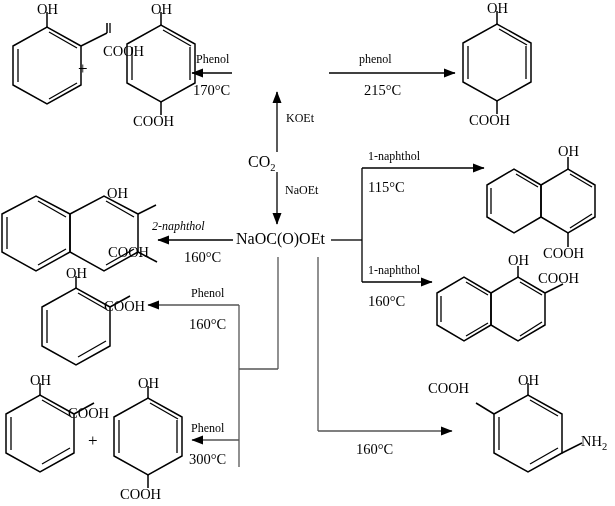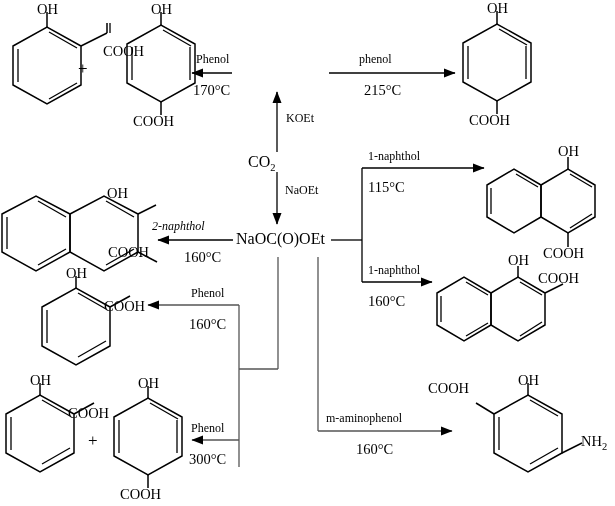--- a/index.html
+++ b/index.html
@@ -212,21 +212,20 @@
 
   <div class="lbl reagent" style="left:368px;top:264px;">1-naphthol</div>
   <div class="lbl temp" style="left:368px;top:294px;">160°C</div>
 
   <div class="lbl reagent" style="left:191px;top:287px;">Phenol</div>
   <div class="lbl temp" style="left:189px;top:317px;">160°C</div>
 
   <div class="lbl reagent" style="left:191px;top:422px;">Phenol</div>
   <div class="lbl temp" style="left:189px;top:452px;">300°C</div>
 
-  <div class="lbl reagent" style="left:326px;top:412px;">m-aminophenol</div>
   <div class="lbl temp" style="left:356px;top:442px;">160°C</div>
 
   <div class="lbl atom" style="left:37px;top:2px;">OH</div>
   <div class="lbl atom" style="left:103px;top:44px;">COOH</div>
   <div class="lbl plus" style="left:78px;top:60px;">+</div>
 
   <div class="lbl atom" style="left:151px;top:2px;">OH</div>
   <div class="lbl atom" style="left:133px;top:114px;">COOH</div>
 
   <div class="lbl atom" style="left:487px;top:1px;">OH</div>

